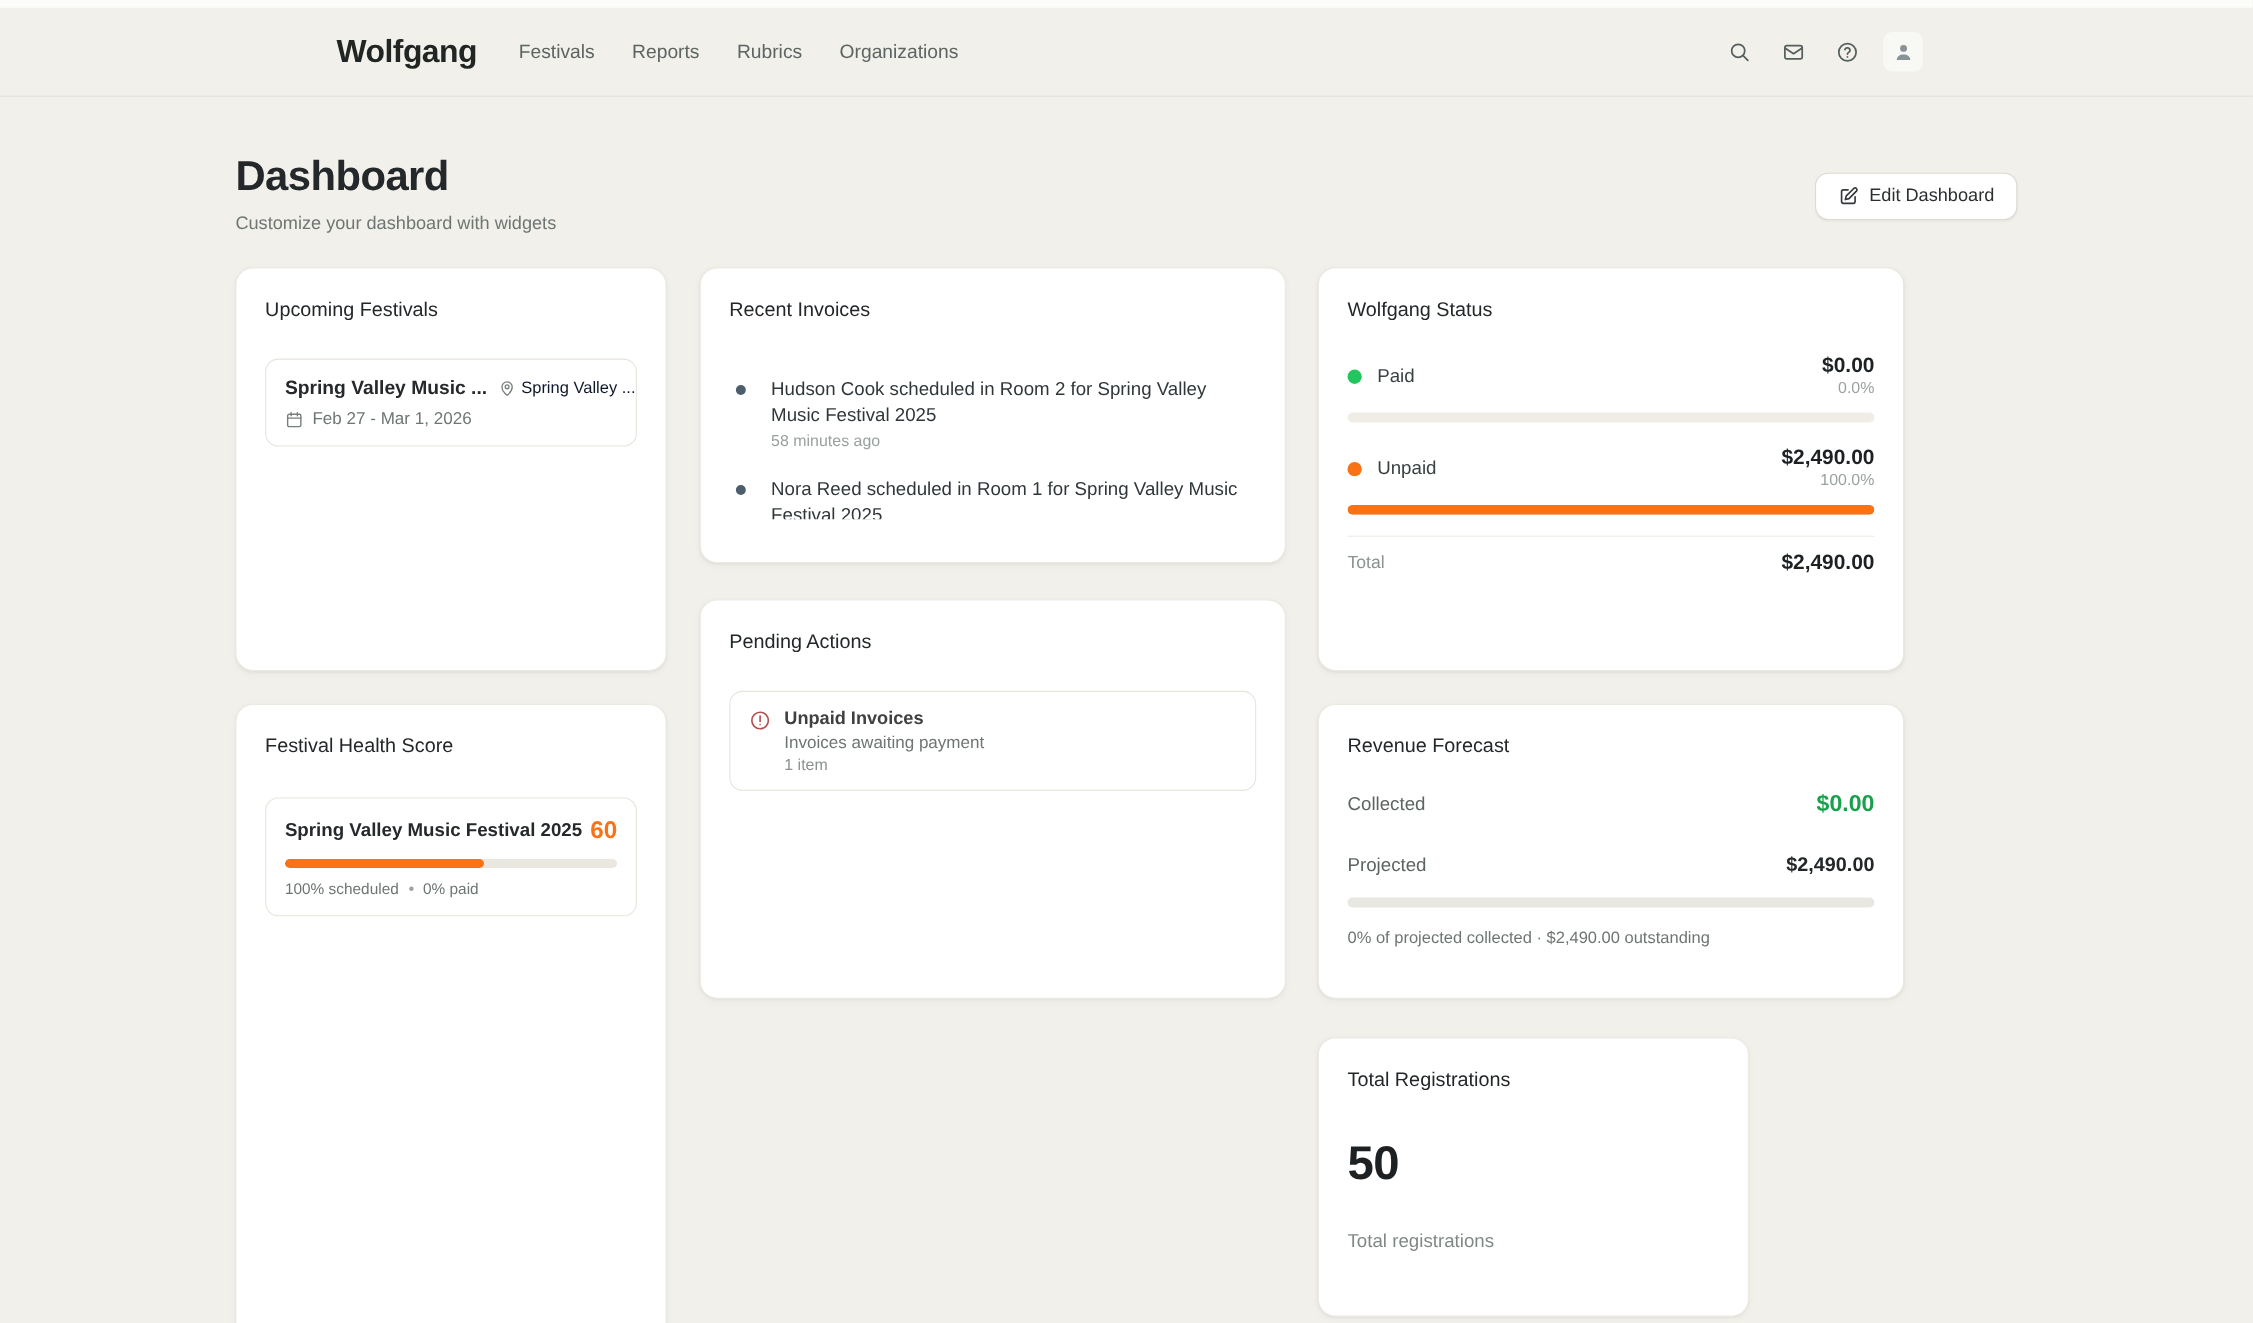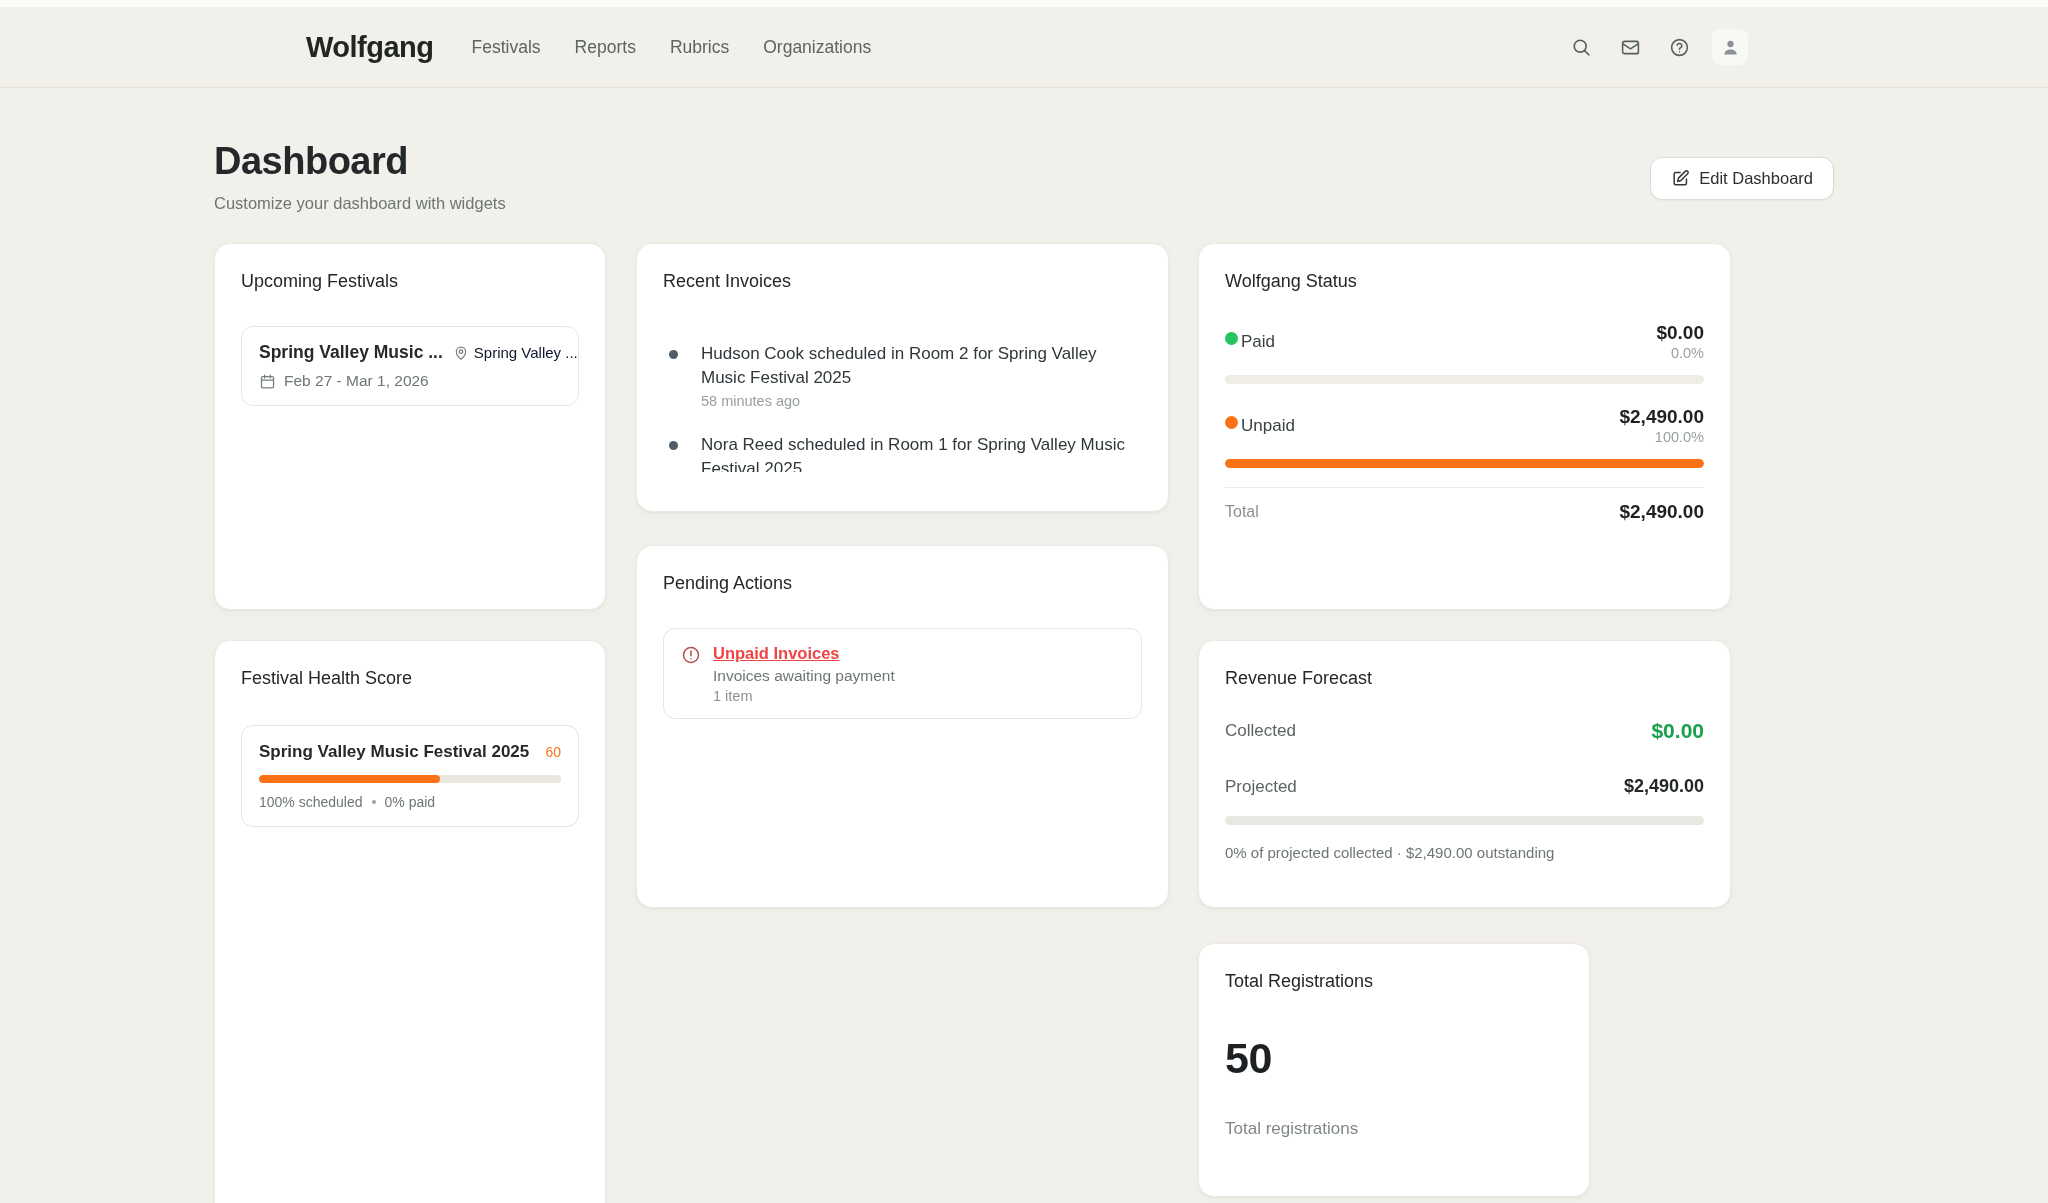--- a/index.html
+++ b/index.html
@@ -46,45 +46,45 @@
   .activity-list { margin-top:50px; height:130px; overflow:hidden; }
   .activity-item { position:relative; padding-left:38px; max-width:468px; }
   .activity-item + .activity-item { margin-top:24px; }
   .activity-dot { position:absolute; left:6px; top:8px; width:9px; height:9px; border-radius:50%; background:#4d5d6b; }
   .activity-text { font-size:17px; line-height:24px; color:#30373a; max-width:430px; }
   .activity-time { margin-top:3px; font-size:14.5px; color:#99a19e; }
   
   .pay-row { display:flex; align-items:center; justify-content:space-between; }
   .pay-row.first { margin-top:30px; }
   .pay-row.second { margin-top:22px; }
-  .pay-left { display:flex; align-items:flex-start; gap:3px; }
+  .pay-left { display:flex; align-items:center; gap:14px; }
   .pay-dot { width:13px; height:13px; border-radius:50%; }
   .pay-label { font-size:17px; color:#3a4143; }
   .pay-right { text-align:right; }
   .pay-amount { font-size:19px; font-weight:700; color:#1d2123; line-height:22px; }
   .pay-pct { font-size:14.5px; color:#9aa29f; line-height:18px; }
   .bar { height:9px; border-radius:5px; background:#f0ede7; overflow:hidden; margin-top:13px; }
   .bar-fill { height:100%; border-radius:5px; }
   .pay-divider { height:1px; background:#edebe4; margin-top:19px; }
   .pay-total { display:flex; align-items:center; justify-content:space-between; margin-top:13px; }
   .pay-total-label { font-size:16px; color:#8b9391; }
   .pay-total-amount { font-size:19px; font-weight:700; color:#1d2123; }
   
   .health-item { margin-top:36px; border:1px solid #e7e5dc; border-radius:12px; padding:16px 17px; cursor:pointer; }
   .health-top { display:flex; align-items:center; justify-content:space-between; }
   .health-name { font-size:17px; font-weight:600; color:#26292b; }
-  .health-score { font-size:14px; font-weight:400; }
+  .health-score { font-size:22px; font-weight:700; }
   .health-bar { height:8px; border-radius:4px; background:#e9e7e0; margin-top:13px; overflow:hidden; }
   .health-meta { margin-top:11px; display:flex; align-items:center; gap:9px; font-size:14px; color:#6e7674; }
   .meta-dot { width:4px; height:4px; border-radius:50%; background:#9aa19e; }
   
   .pending-item { margin-top:34px; border:1px solid #e7e5dc; border-radius:12px; padding:14px 17px; display:flex; gap:12px; cursor:pointer; }
   .pending-icon { flex:0 0 auto; margin-top:2px; color:#b35050; }
   .pending-icon svg { width:20px; height:20px; }
-  .pending-title { font-size:16.5px; font-weight:600; color:#ef4444; line-height:21px;text-decoration:underline; }
+  .pending-title { font-size:16.5px; font-weight:600; color:#404040; line-height:21px; }
   .pending-sub { font-size:15.5px; color:#6e7674; line-height:21px; margin-top:1px; }
   .pending-count { font-size:14.5px; color:#8b9391; margin-top:2px; }
   
   .rev-row { display:flex; align-items:center; justify-content:space-between; }
   .rev-row.first { margin-top:30px; }
   .rev-row.second { margin-top:33px; }
   .rev-label { font-size:17px; color:#5c6462; }
   .rev-collected { font-size:21px; font-weight:700; }
   .rev-projected { font-size:18px; font-weight:600; color:#23272a; }
   .rev-bar { height:9px; border-radius:5px; background:#e9e7e1; margin-top:19px; overflow:hidden; }

